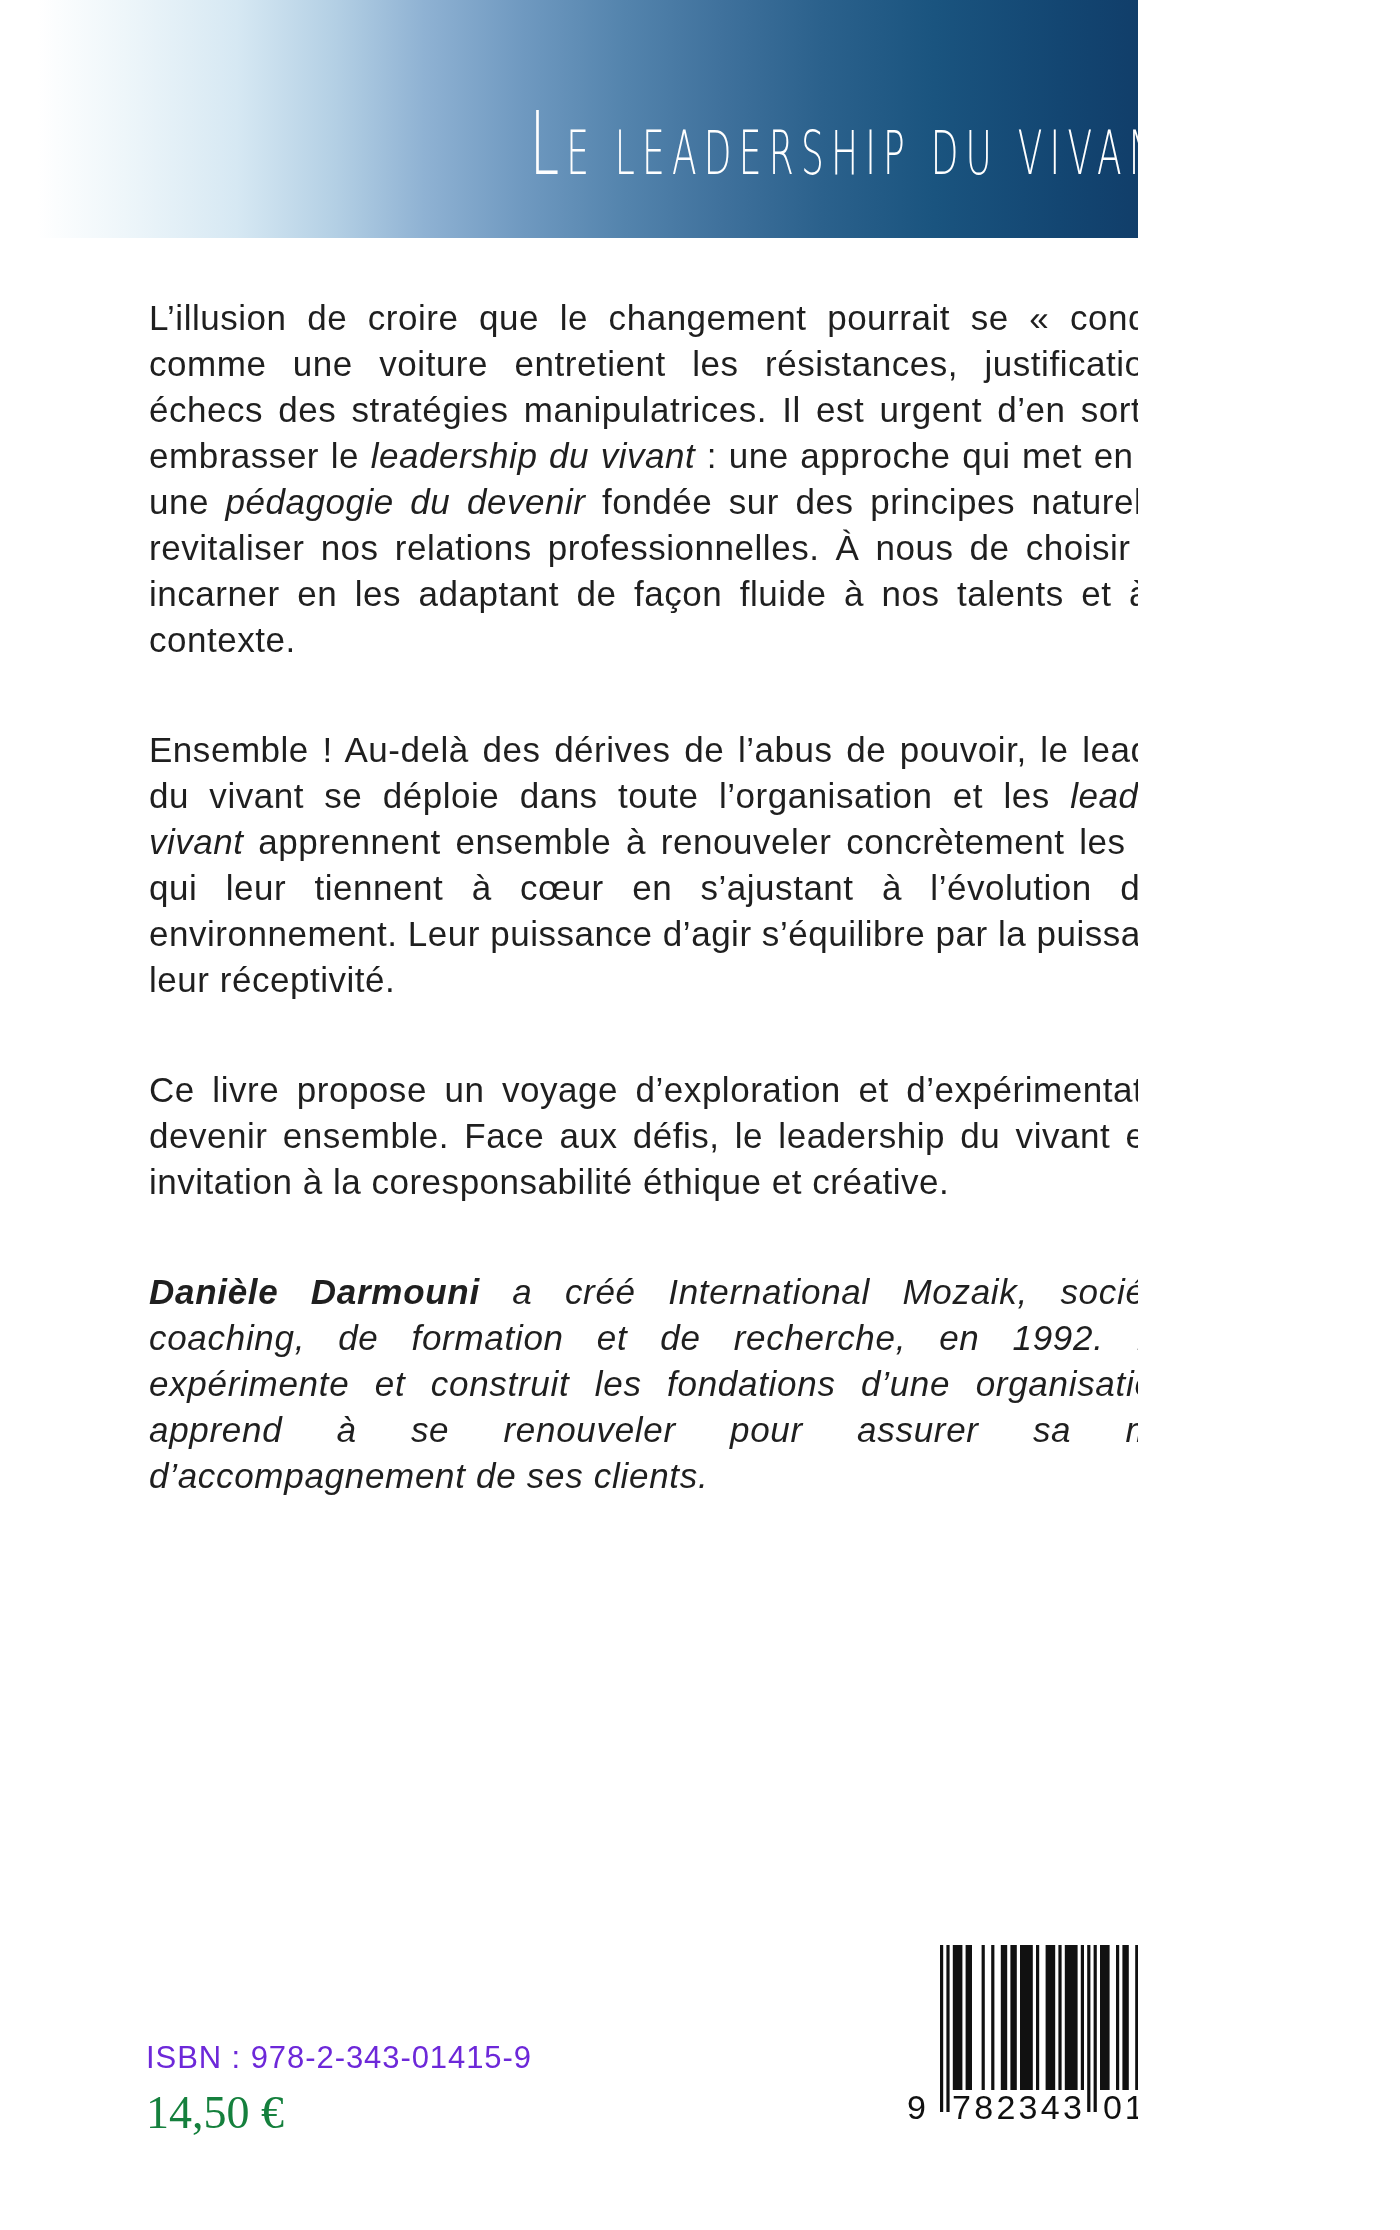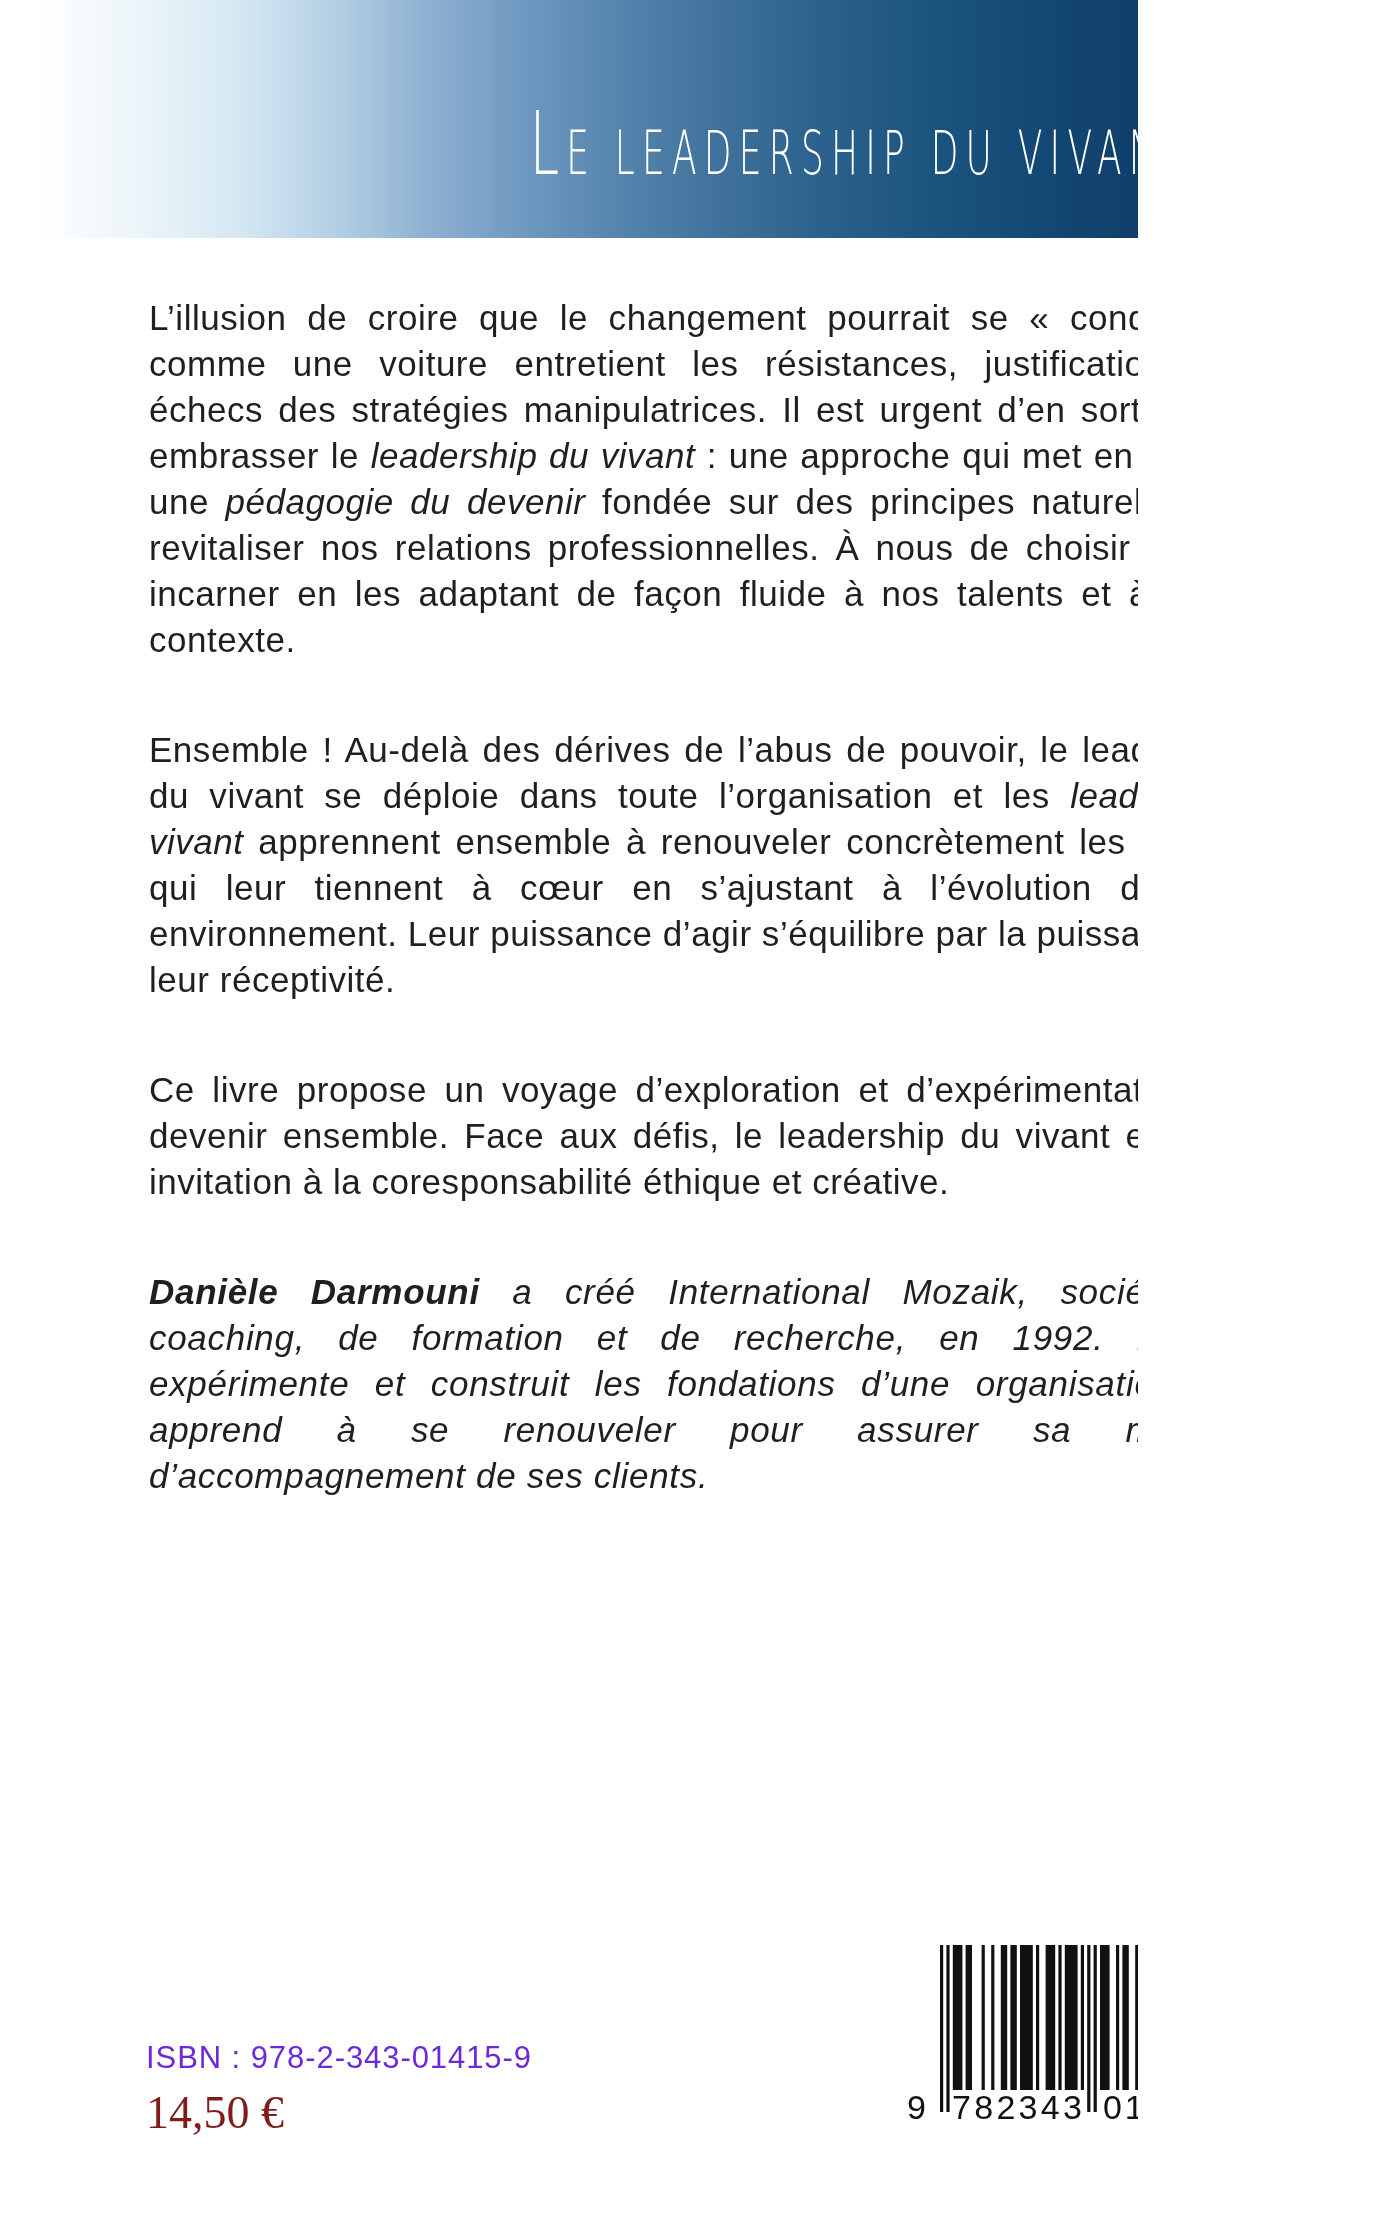--- a/index.html
+++ b/index.html
@@ -25,21 +25,21 @@
   .s-n{font-style:normal;}
   .s-i{font-style:italic;}
   .s-bi{font-style:italic;font-weight:bold;}
   .bio{margin-top:50px;}
   .bio .s-i,.bio .s-bi{letter-spacing:0.02em;}
 
   
   .isbn{position:absolute;left:146px;top:2040px;font-size:31px;
     letter-spacing:0.03em;color:#6d28d9;}
   .price{position:absolute;left:146px;top:2086px;font-size:46px;
-    font-family:"Liberation Serif",serif;color:#7f1d1d;}
+    font-family:"Liberation Serif",serif;color:#15803d;}
 
   .barcode-wrap{position:absolute;left:905px;top:1945px;width:345px;height:185px;}
   .barcode-svg{position:absolute;left:35px;top:0;}
   .bc-digits{position:absolute;left:0;top:141px;width:340px;height:44px;
     font-size:34px;color:#111;}
   .bc-first{position:absolute;left:2px;top:2px;}
   .bc-left{position:absolute;left:47px;top:2px;width:130px;
     display:flex;justify-content:space-between;}
   .bc-right{position:absolute;left:198px;top:2px;width:128px;
     display:flex;justify-content:space-between;}

